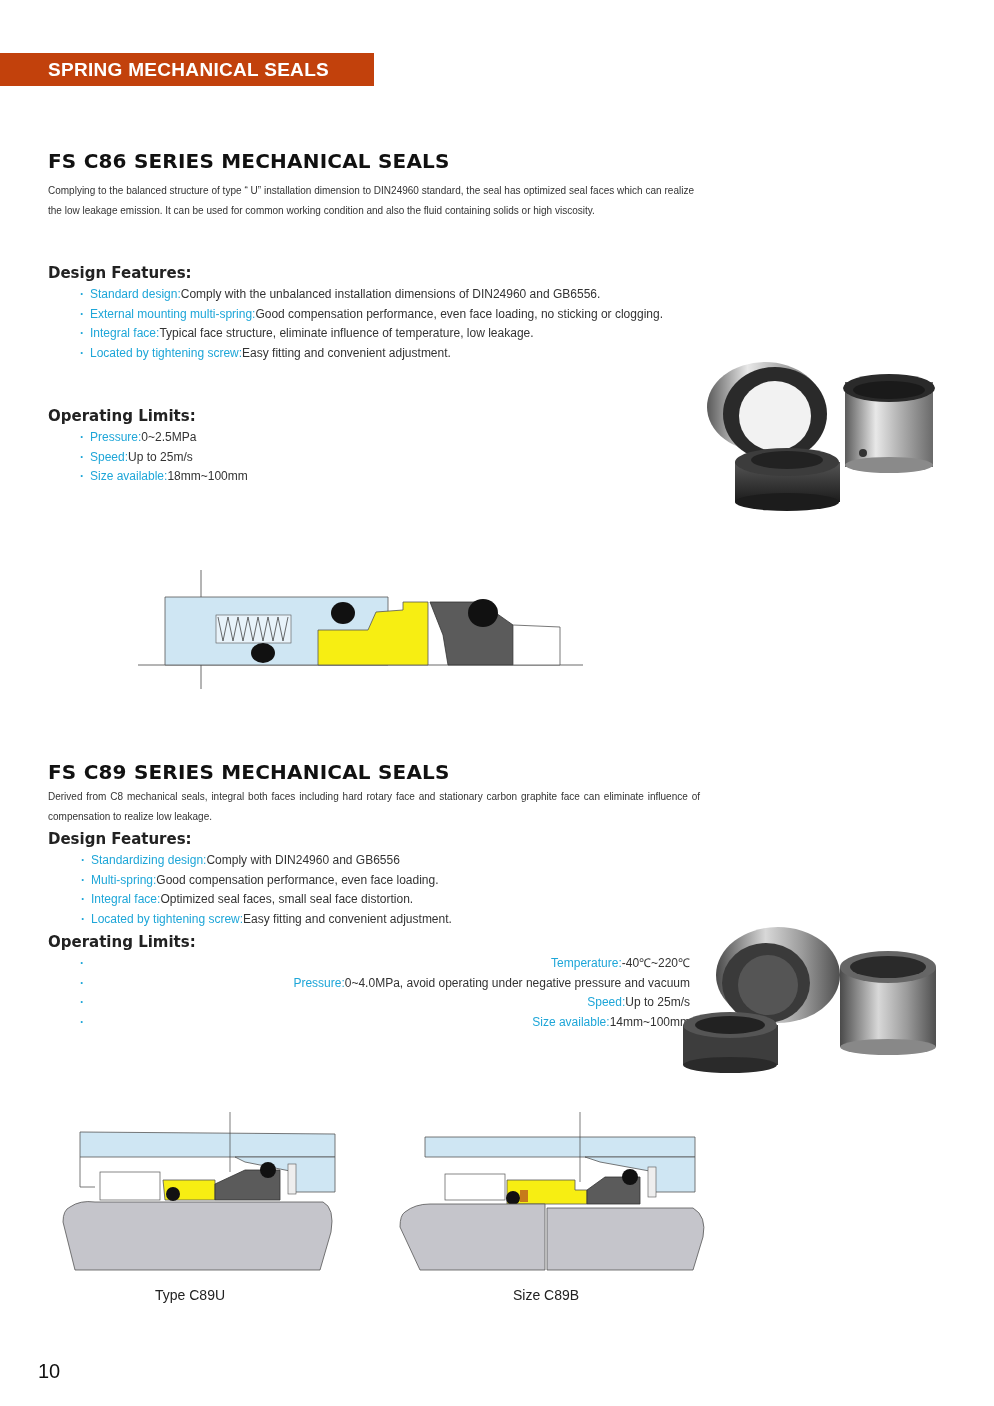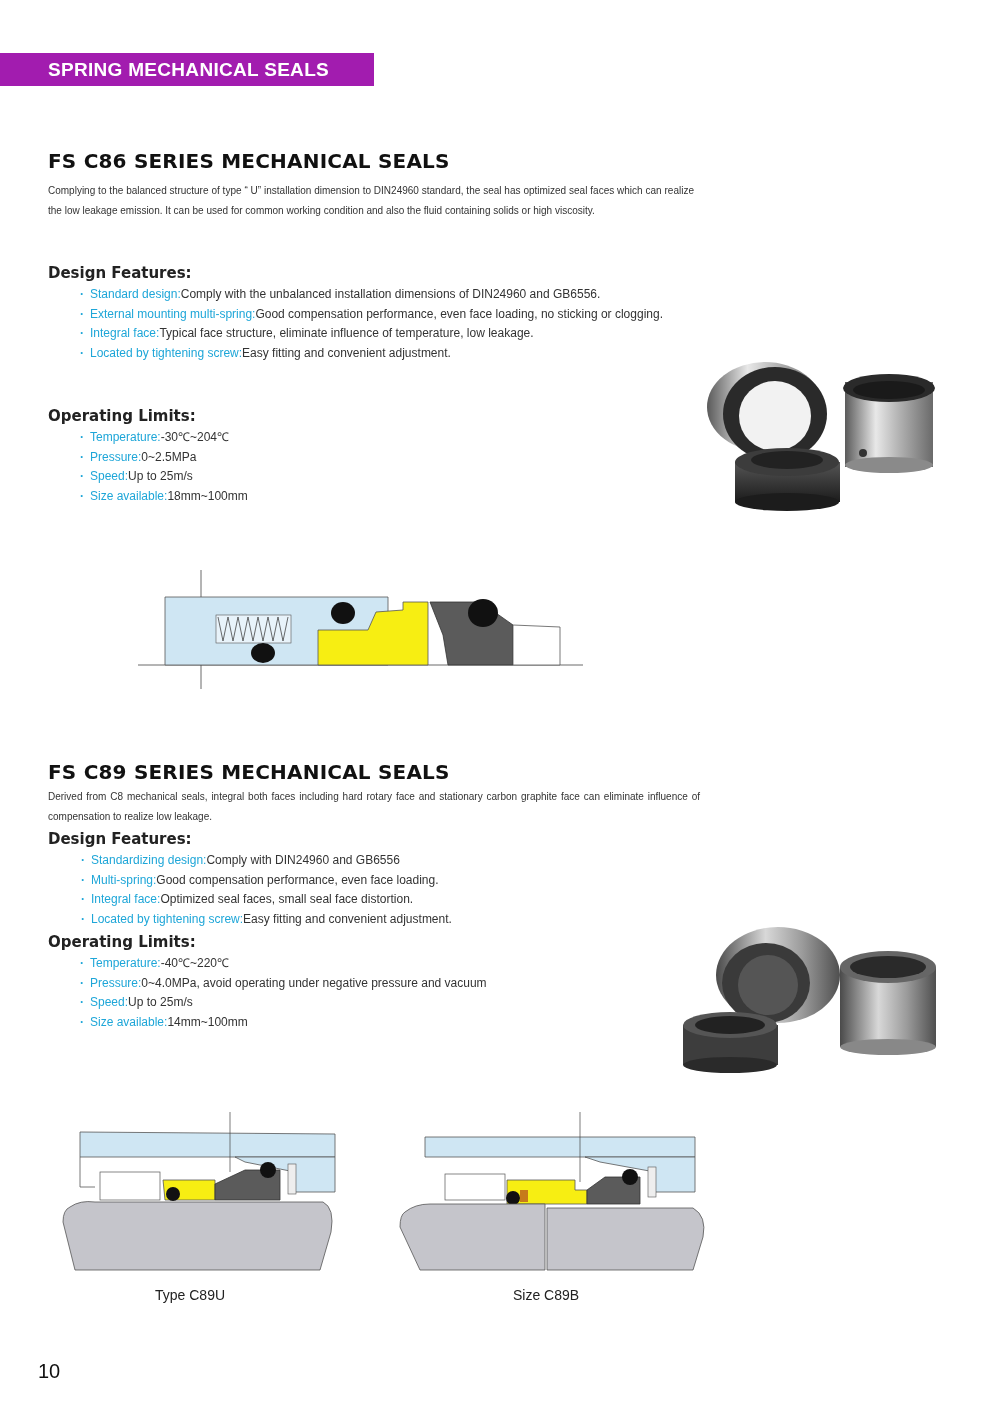--- a/index.html
+++ b/index.html
@@ -1,17 +1,17 @@
 <!DOCTYPE html>
 <html><head>
 <meta charset="utf-8">
 <style>
   html,body{margin:0;padding:0;background:#fff;}
   body{width:994px;height:1406px;position:relative;overflow:hidden;font-family:"Liberation Sans",sans-serif;color:#222;}
-  .banner{position:absolute;left:0;top:53px;width:374px;height:33px;background:#a21caf;color:#fff;font-weight:bold;font-size:19px;line-height:33px;box-sizing:border-box;padding-left:48px;letter-spacing:0.3px;}
+  .banner{position:absolute;left:0;top:53px;width:374px;height:33px;background:#c2410c;color:#fff;font-weight:bold;font-size:19px;line-height:33px;box-sizing:border-box;padding-left:48px;letter-spacing:0.3px;}
   .h1{position:absolute;left:48px;font-family:"DejaVu Sans",sans-serif;font-weight:bold;font-size:20px;letter-spacing:0.2px;color:#111;}
   .para{position:absolute;left:48px;width:646px;font-size:10px;line-height:20px;text-align:justify;color:#333;}
   .sub{position:absolute;left:48px;font-family:"DejaVu Sans",sans-serif;font-weight:bold;font-size:15px;color:#222;}
   .list{position:absolute;left:80px;width:610px;font-size:12px;line-height:19.7px;color:#333;margin:0;padding:0;list-style:none;}
   .list li{position:relative;padding-left:10px;}
   .list li::before{content:"\00B7";position:absolute;left:0;top:0;color:#1ea6d8;font-weight:bold;}
   .k{color:#1ea6d8;}
   .caption{position:absolute;font-size:14px;color:#222;}
   .pagenum{position:absolute;left:38px;top:1360px;font-size:20px;color:#111;}
   svg{position:absolute;}
@@ -25,21 +25,20 @@
 <div class="para" style="top:181px;">Complying to the balanced structure of type “ U”  installation dimension to  DIN24960 standard, the seal has optimized seal faces which can realize the low leakage emission. It can be used for common working condition and also the fluid containing solids or high viscosity.</div>
 <div class="sub" style="top:264px;">Design Features:</div>
 <ul class="list" style="top:285px;">
   <li><span class="k">Standard design:</span><span>Comply with the unbalanced installation dimensions of DIN24960 and GB6556.</span></li>
   <li><span class="k">External mounting multi-spring:</span><span>Good compensation performance, even face loading, no sticking or clogging.</span></li>
   <li><span class="k">Integral face:</span><span>Typical face structure, eliminate influence of temperature, low leakage.</span></li>
   <li><span class="k">Located by tightening screw:</span><span>Easy fitting and convenient adjustment.</span></li>
 </ul>
 <div class="sub" style="top:407px;">Operating Limits:</div>
 <ul class="list" style="top:428px;">
-  <li><span class="k">Temperature:</span><span>-30℃~204℃</span></li>
   <li><span class="k">Pressure:</span><span>0~2.5MPa</span></li>
   <li><span class="k">Speed:</span><span>Up to 25m/s</span></li>
   <li><span class="k">Size available:</span><span>18mm~100mm</span></li>
 </ul>
 
 <svg style="left:700px;top:352px;" width="245" height="160" viewBox="0 0 245 160">
   <defs>
     <linearGradient id="steel" x1="0" x2="1" y1="0" y2="0">
       <stop offset="0" stop-color="#5a5a5a"></stop>
         <stop offset="0.35" stop-color="#e8e8e8"></stop>
@@ -85,21 +84,21 @@
 <div class="h1" style="top:760px;">FS C89 SERIES MECHANICAL SEALS</div>
 <div class="para" style="top:787px;width:652px;">Derived from C8 mechanical seals, integral both faces including hard rotary face and stationary carbon graphite face can eliminate influence of compensation to realize low leakage.</div>
 <div class="sub" style="top:830px;">Design Features:</div>
 <ul class="list" style="top:851px;left:81px;">
   <li><span class="k">Standardizing design:</span><span>Comply with DIN24960 and GB6556</span></li>
   <li><span class="k">Multi-spring:</span><span>Good compensation performance, even face loading.</span></li>
   <li><span class="k">Integral face:</span><span>Optimized seal faces, small seal face distortion.</span></li>
   <li><span class="k">Located by tightening screw:</span><span>Easy fitting and convenient adjustment.</span></li>
 </ul>
 <div class="sub" style="top:933px;">Operating Limits:</div>
-<ul class="list" style="top:954px;left:80px;">
+<ul class="list" style="top:954px;left:80px;text-align:right;">
   <li><span class="k">Temperature:</span><span>-40℃~220℃</span></li>
   <li><span class="k">Pressure:</span><span>0~4.0MPa, avoid operating under negative pressure and vacuum</span></li>
   <li><span class="k">Speed:</span><span>Up to 25m/s</span></li>
   <li><span class="k">Size available:</span><span>14mm~100mm</span></li>
 </ul>
 
 <svg style="left:678px;top:925px;" width="280" height="150" viewBox="0 0 280 150">
   <defs>
     <linearGradient id="steel2" x1="0" x2="1" y1="0" y2="0">
       <stop offset="0" stop-color="#4a4a4a"></stop>

